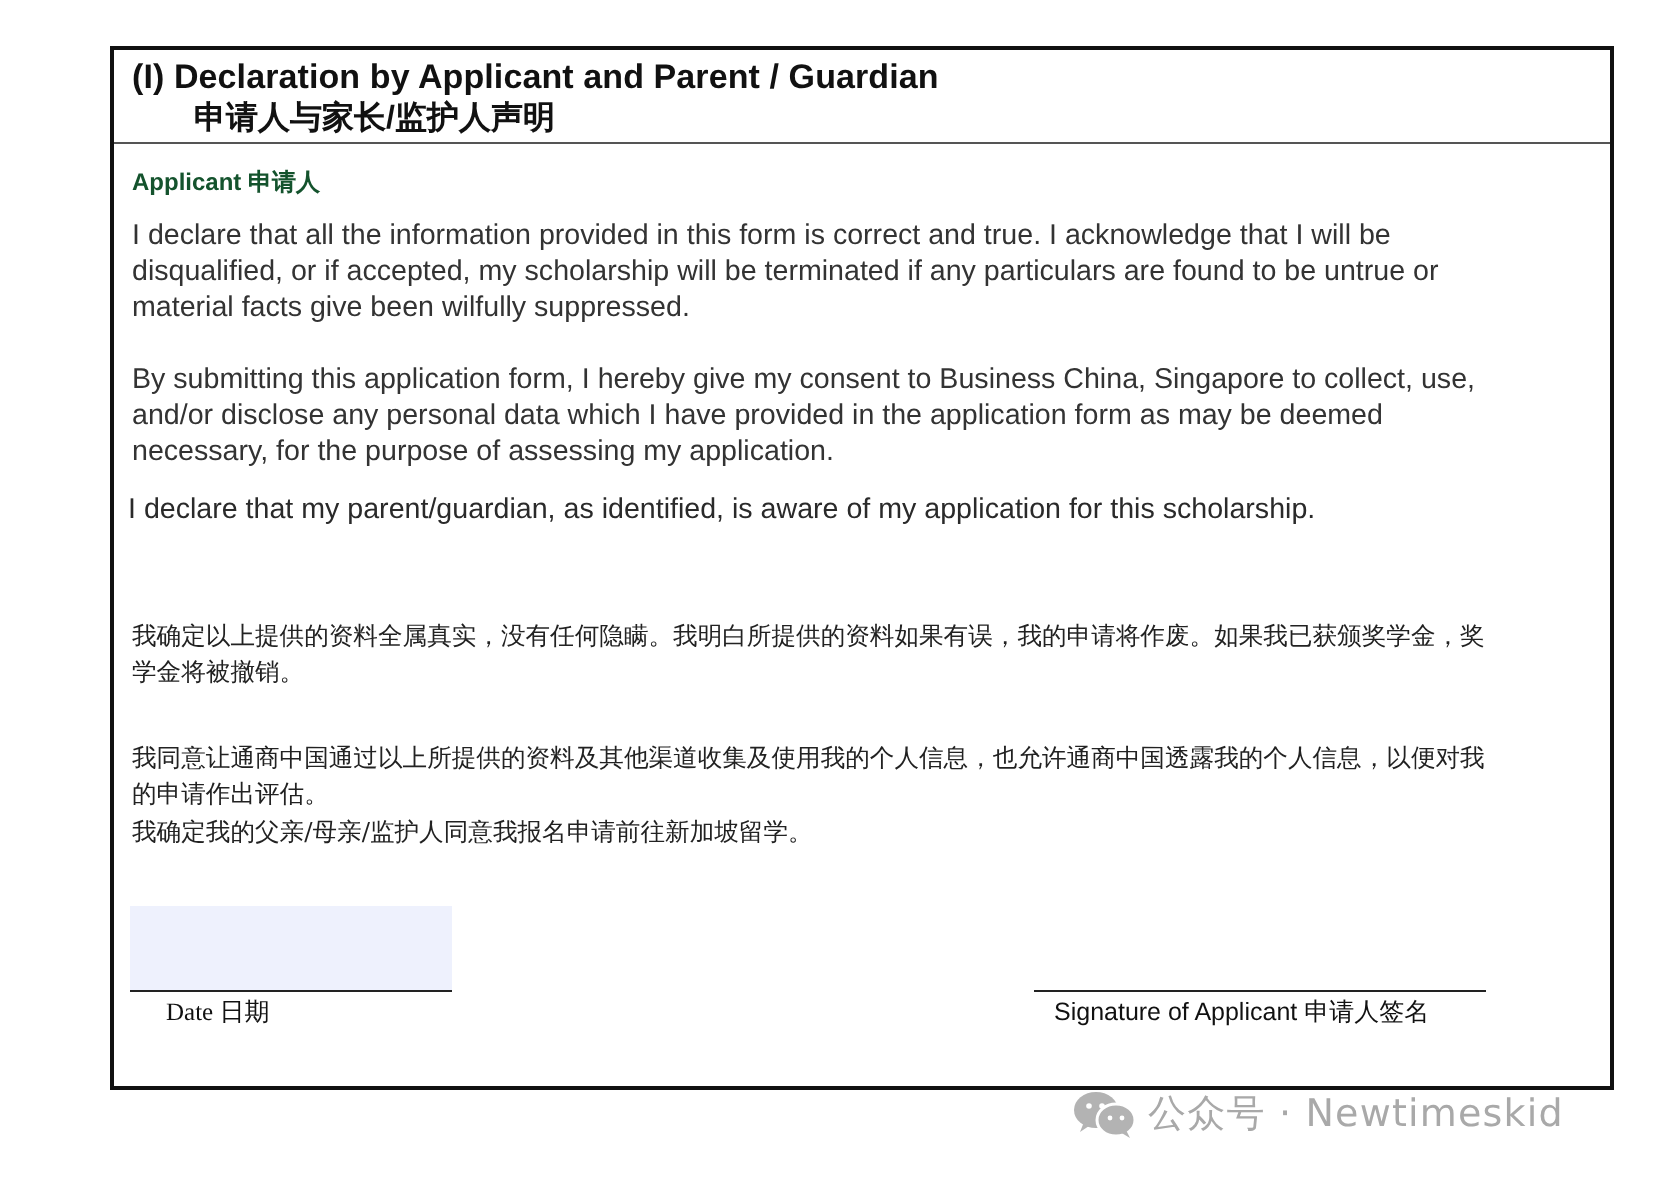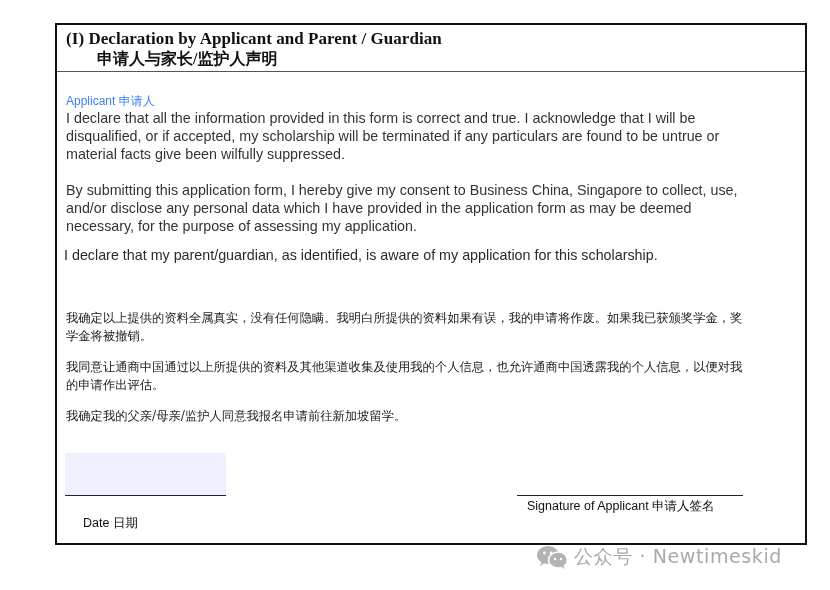--- a/index.html
+++ b/index.html
@@ -8,61 +8,61 @@
       font-family: "Liberation Sans", "DejaVu Sans", sans-serif; color: #222;
       overflow: hidden;
     }
     .frame {
       position: absolute; left: 55px; top: 23px; width: 748px; height: 518px;
       border: 2px solid #111; box-sizing: content-box;
     }
     .header {
       position: absolute; left: 0; top: 0; width: 748px; height: 46px;
       border-bottom: 1px solid #555;
-      font-family: Liberation Serif, serif;
     }
     .title-en {
       position: absolute; left: 9px; top: 4px; font-size: 17px; font-weight: bold;
       color: #111; white-space: nowrap; letter-spacing: 0.05px;
     }
     .title-zh {
       position: absolute; left: 40px; top: 24px; font-size: 16px; font-weight: bold;
       color: #111; white-space: nowrap; text-align: right;
     }
     .subhead {
-      position: absolute; left: 9px; top: 68px; font-size: 12px; font-weight: normal;
-      color: #3b82f6; white-space: nowrap;
+      position: absolute; left: 9px; top: 58px; font-size: 12px; font-weight: bold;
+      color: #14532d; white-space: nowrap;
     }
     .para {
       position: absolute; left: 9px; width: 730px; font-size: 14.3px; line-height: 18px;
       color: #333;
     }
     .para .line { display: block; white-space: nowrap; }
     .p1 { top: 84px; }
     .p2 { top: 156px; }
     .p3 { top: 221px; left: 7px; color: #2a2a2a; }
     .zh {
       position: absolute; left: 9px; width: 730px; font-size: 12.3px; line-height: 18px;
       color: #222; font-family: "DejaVu Serif", "Liberation Serif", serif;
     }
     .zh .line { display: block; white-space: nowrap; }
     .z1 { top: 284px; }
-    .z2 { top: 333px; font-family: Liberation Serif, serif; }
+    .z2 { top: 345px; font-family: Liberation Serif, serif; }
     .z3 { top: 382px; }
     .date-box {
       position: absolute; left: 8px; top: 428px; width: 161px; height: 42px;
       background: #eef1fd;
     }
     .date-line {
       position: absolute; left: 8px; top: 470px; width: 161px; height: 0;
       border-top: 1px solid #222;
     }
     .date-label {
-      position: absolute; left: 26px; top: 490px; font-size: 12.5px; color: #111;
+      position: absolute; left: 26px; top: 473px; font-size: 12.5px; color: #111;
       white-space: nowrap;
+      font-family: Liberation Serif, serif;
     }
     .sig-line {
       position: absolute; left: 460px; top: 470px; width: 226px; height: 0;
       border-top: 1px solid #222;
     }
     .sig-label {
       position: absolute; left: 470px; top: 473px; font-size: 12.5px; color: #111;
       white-space: nowrap;
     }
     .watermark {

